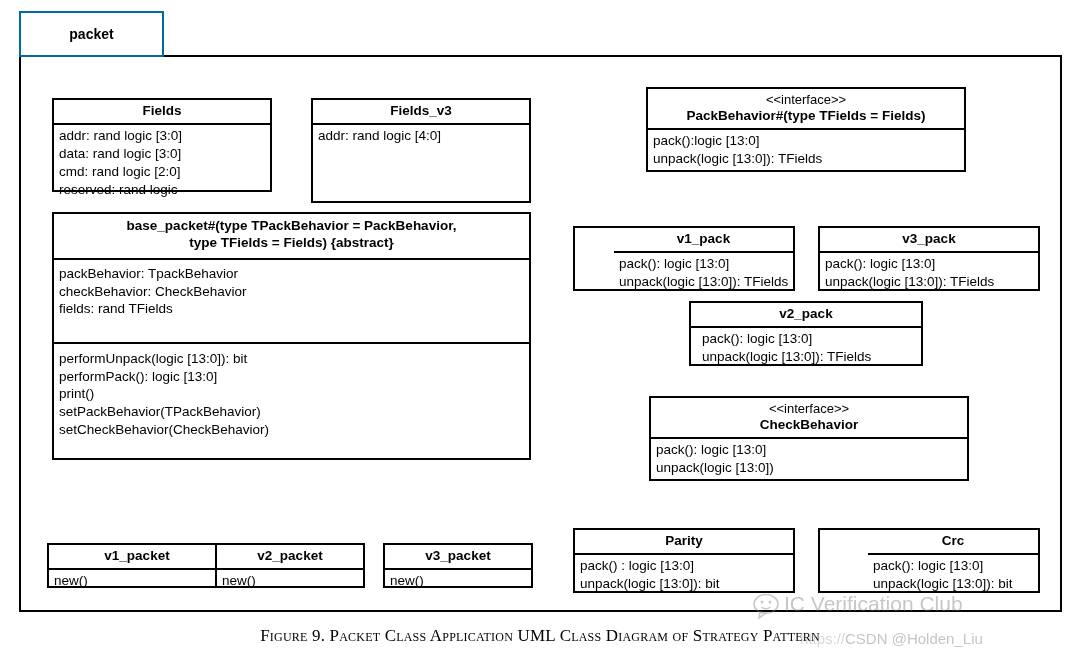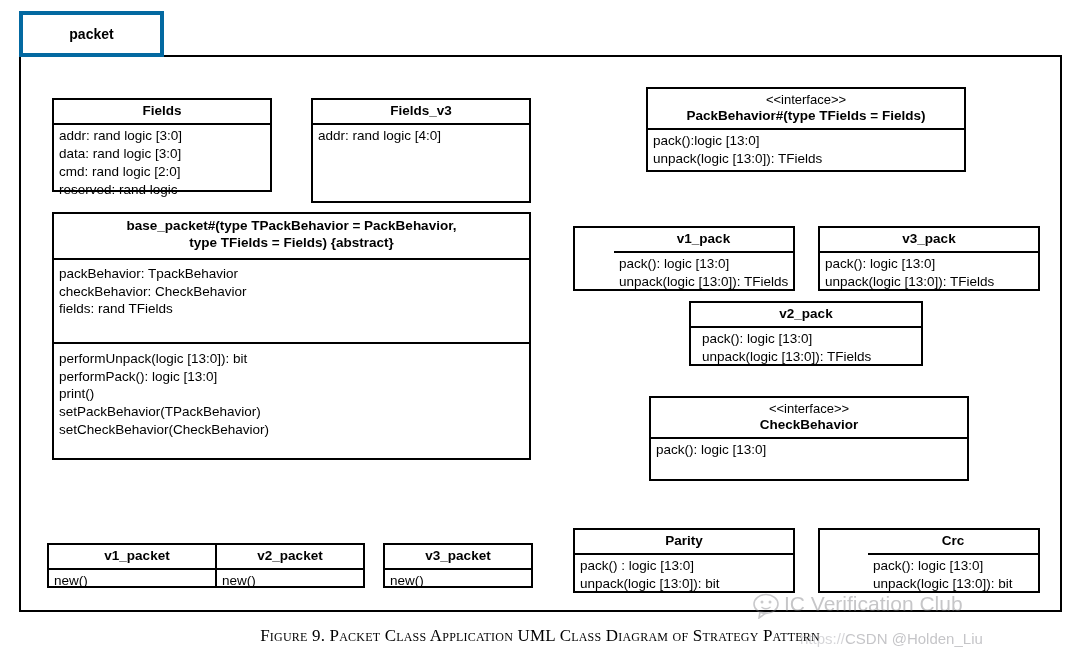--- a/index.html
+++ b/index.html
@@ -5,21 +5,21 @@
   html,body{margin:0;padding:0;background:#fff;}
   body{width:1080px;height:653px;position:relative;overflow:hidden;
        font-family:"Liberation Sans",sans-serif;color:#000;}
 
   #stage{position:absolute;left:0;top:0;width:1080px;height:653px;}
 
   svg.lines{position:absolute;left:0;top:0;width:1080px;height:653px;pointer-events:none;}
 
   
   .pkg-tab{position:absolute;left:19px;top:11px;width:145px;height:46px;
-           border:4px solid #0369a1;background:#fff;box-sizing:border-box;
+           border:2px solid #0369a1;background:#fff;box-sizing:border-box;
            display:flex;align-items:center;justify-content:center;
            font-weight:bold;font-size:14px;z-index:3;}
   .pkg-body{position:absolute;left:19px;top:55px;width:1043px;height:557px;
             border:2px solid #000;background:#fff;box-sizing:border-box;z-index:1;}
 
   
   .umlbox{position:absolute;border:2px solid #000;background:#fff;
           box-sizing:border-box;z-index:4;}
   .umlbox .hdr{border-bottom:2px solid #000;text-align:center;
                font-weight:bold;font-size:13.5px;padding:3px 4px 4px;line-height:1.2;}
@@ -200,20 +200,21 @@
     </div>
   </div>
 
   <div class="umlbox" style="left:649px;top:396px;width:320px;height:85px;">
     <div class="hdr">
       <span class="stereo">&lt;&lt;interface&gt;&gt;</span>
       <span>CheckBehavior</span>
     </div>
     <div class="sec">
       <div>pack(): logic [13:0]</div>
+      <div>unpack(logic [13:0])</div>
     </div>
   </div>
 
   <div class="umlbox" style="left:573px;top:528px;width:222px;height:65px;">
     <div class="hdr">Parity</div>
     <div class="sec">
       <div>pack() : logic [13:0]</div>
       <div>unpack(logic [13:0]): bit</div>
     </div>
   </div>

